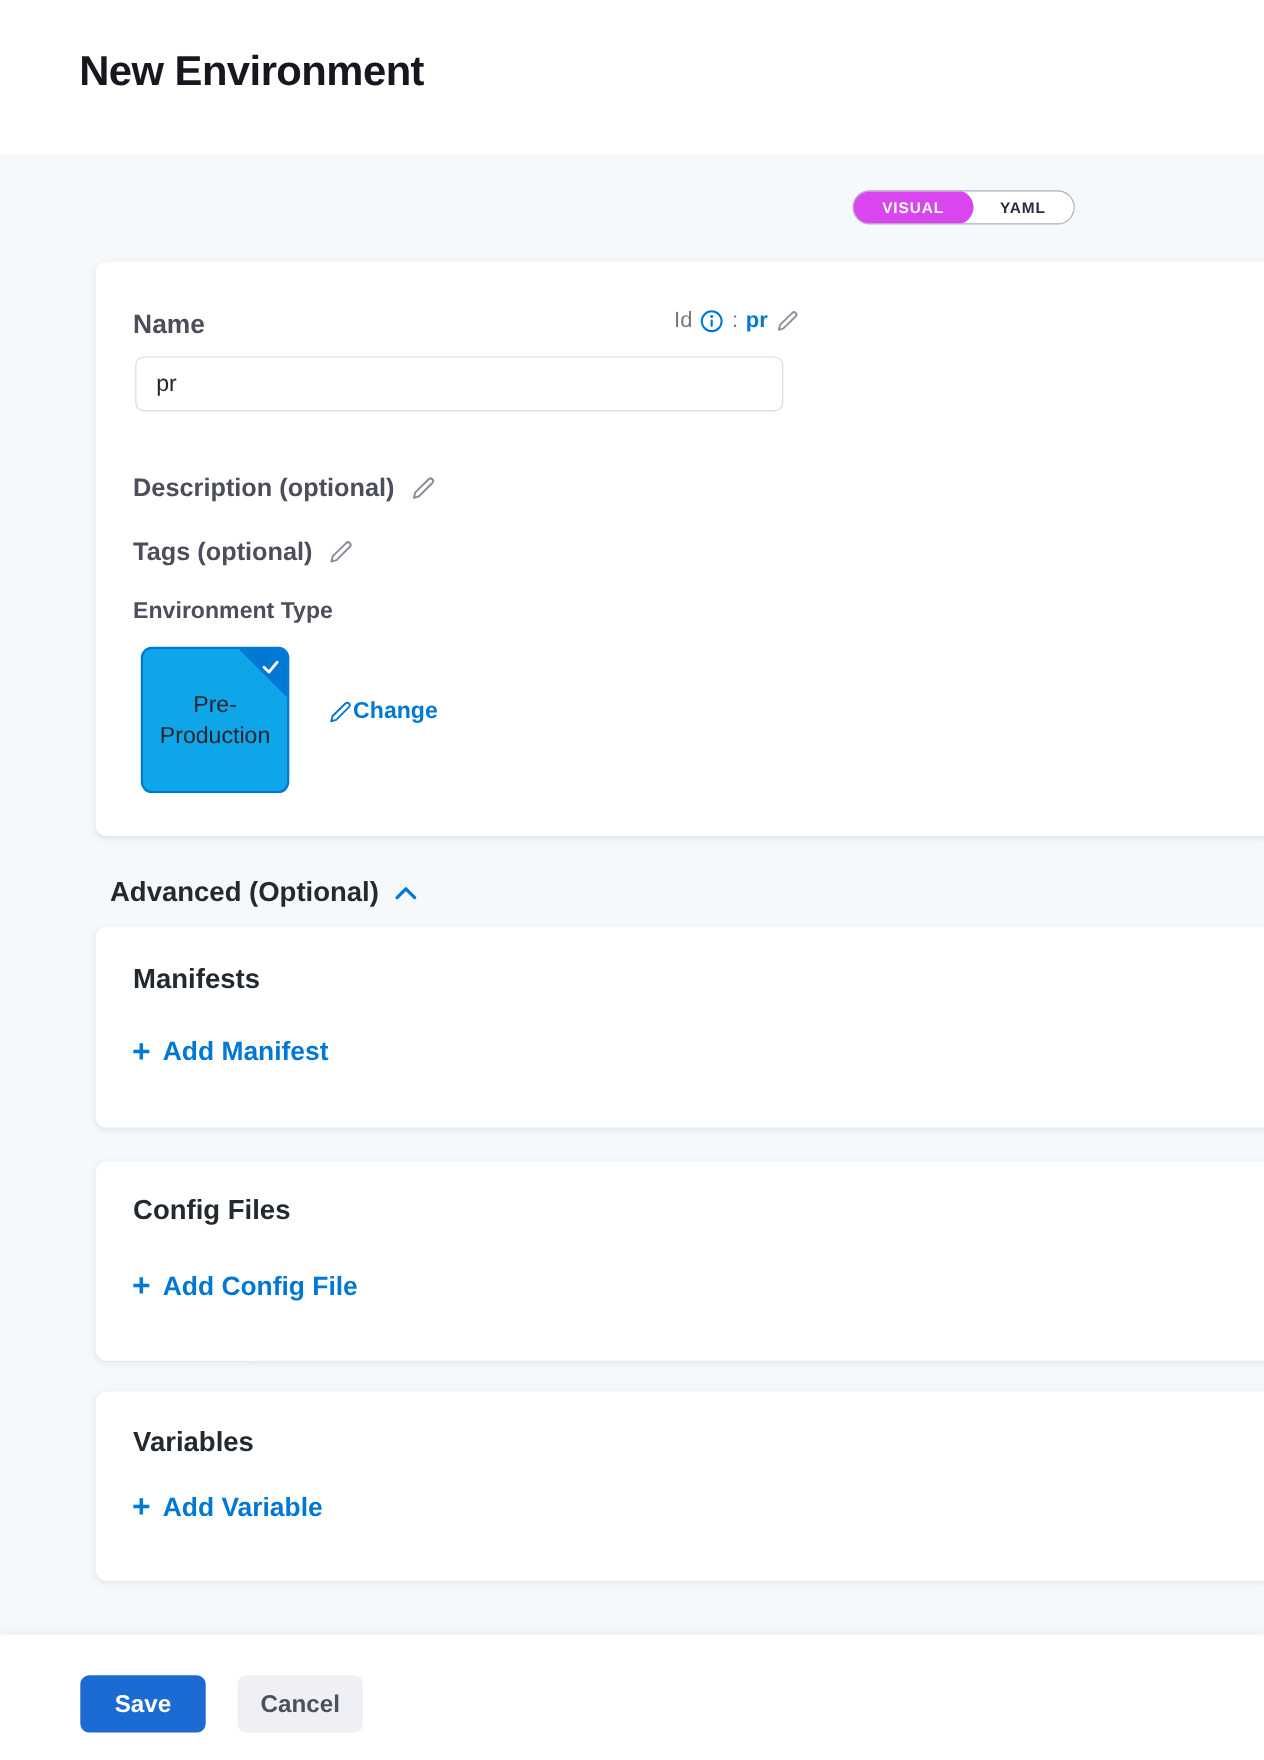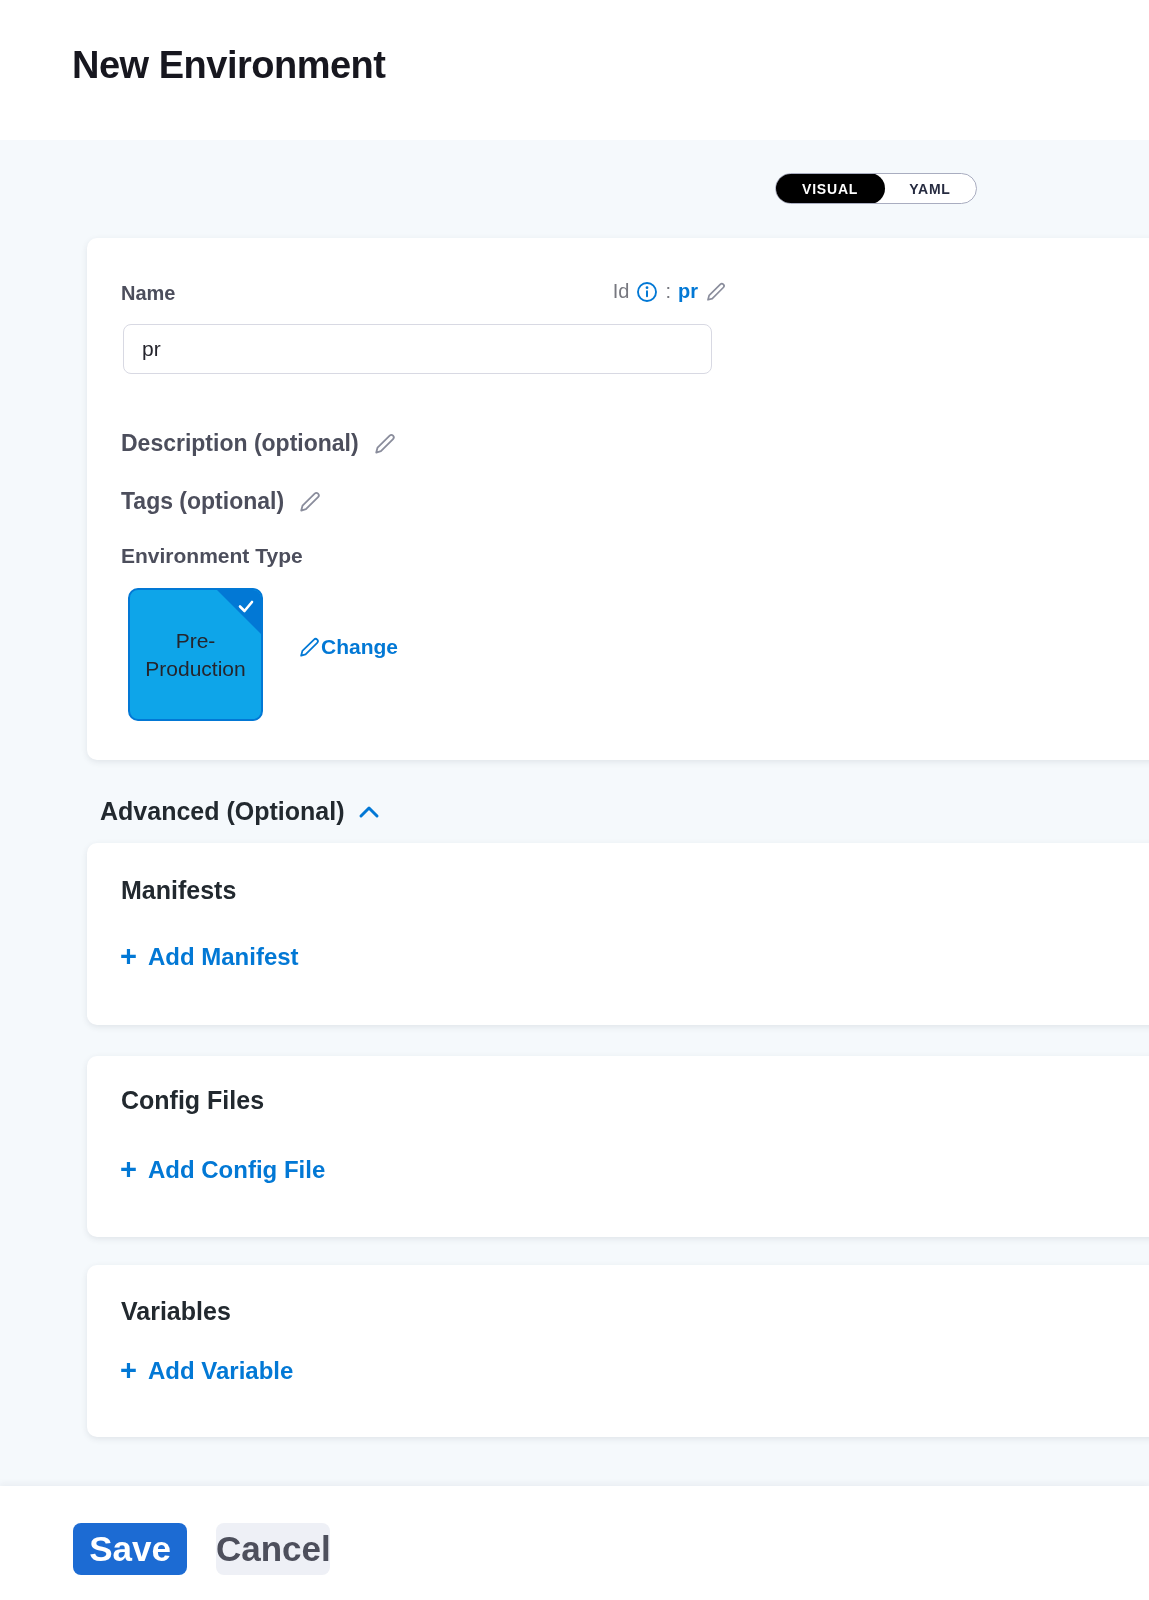--- a/index.html
+++ b/index.html
@@ -9,28 +9,28 @@
 
   .main-bg { position:absolute; top:140px; left:0; width:1149px; height:1346px; background:#f5f9fc; }
 
   .page-title { position:absolute; left:72px; top:44px; font-size:38px; font-weight:700; color:#17171f; letter-spacing:-0.5px; }
 
   
   .view-toggle { position:absolute; left:775px; top:173px; height:31px; display:flex; align-items:stretch;
                  background:#fff; border:1px solid #a9adc0; border-radius:17px; overflow:hidden; }
   .view-toggle .seg { display:flex; align-items:center; justify-content:center; font-size:14px; font-weight:700;
                       letter-spacing:0.8px; padding:0 25px; cursor:pointer; }
-  .seg.selected { background:#000000; color:#fff; border-radius:16px; margin:-1px; padding:0 27px; }
+  .seg.selected { background:#d946ef; color:#fff; border-radius:16px; margin:-1px; padding:0 27px; }
   .seg.unselected { color:#262b40; }
 
   .card { position:absolute; left:87px; width:1078px; background:#fff; border-radius:10px;
           box-shadow:0 2px 6px rgba(40,48,70,0.10); }
   .card-form { top:238px; height:522px; }
 
-  .field-label { font-size:20px; font-weight:600; color:#4c4e5c; }
+  .field-label { font-size:24px; font-weight:600; color:#4c4e5c; }
   .name-label { position:absolute; left:34px; top:44px; }
 
   .id-row { position:absolute; top:42px; right:438px; display:flex; align-items:center; gap:7px;
             font-size:20px; color:#77787f; }
   .id-value { color:#0278d5; font-weight:600; }
   .icon-info { width:22px; height:22px; display:inline-block; }
   .icon-pencil { width:22px; height:22px; display:inline-block; color:#8a8d9c; }
 
   .name-input { position:absolute; left:36px; top:86px; width:589px; height:50px; border:1px solid #d8d9e3;
                 border-radius:8px; font-family:"Liberation Sans", sans-serif; font-size:21px; color:#24242c;
@@ -69,21 +69,21 @@
               color:#0278d5; font-size:24px; font-weight:700; cursor:pointer; }
   .card-configfiles .section-title { top:30px; }
   .card-configfiles .add-link { top:100px; }
   .card-variables .section-title { top:32px; }
   .card-variables .add-link { top:92px; }
   .plus-glyph { font-size:29px; font-weight:700; line-height:1; margin-top:-2px; }
 
   .footer { position:absolute; top:1486px; left:0; width:1149px; height:114px; background:#fff;
             box-shadow:0 -3px 6px rgba(40,48,70,0.05); }
   .btn { position:absolute; top:37px; height:52px; border:none; border-radius:8px; cursor:pointer;
-         font-family:"Liberation Sans", sans-serif; font-size:35px; font-weight:700;text-align:center; }
+         font-family:"Liberation Sans", sans-serif; font-size:22px; font-weight:700;text-align:center; }
   .btn-save { left:73px; width:114px; background:#1c6bd3; color:#fff; }
   .btn-cancel { left:216px; width:114px; background:#eef0f6; color:#4d4f5c; }
 </style>
 </head>
 <body>
 
 <div class="screen">
 
   <div class="main-bg"></div>
 

